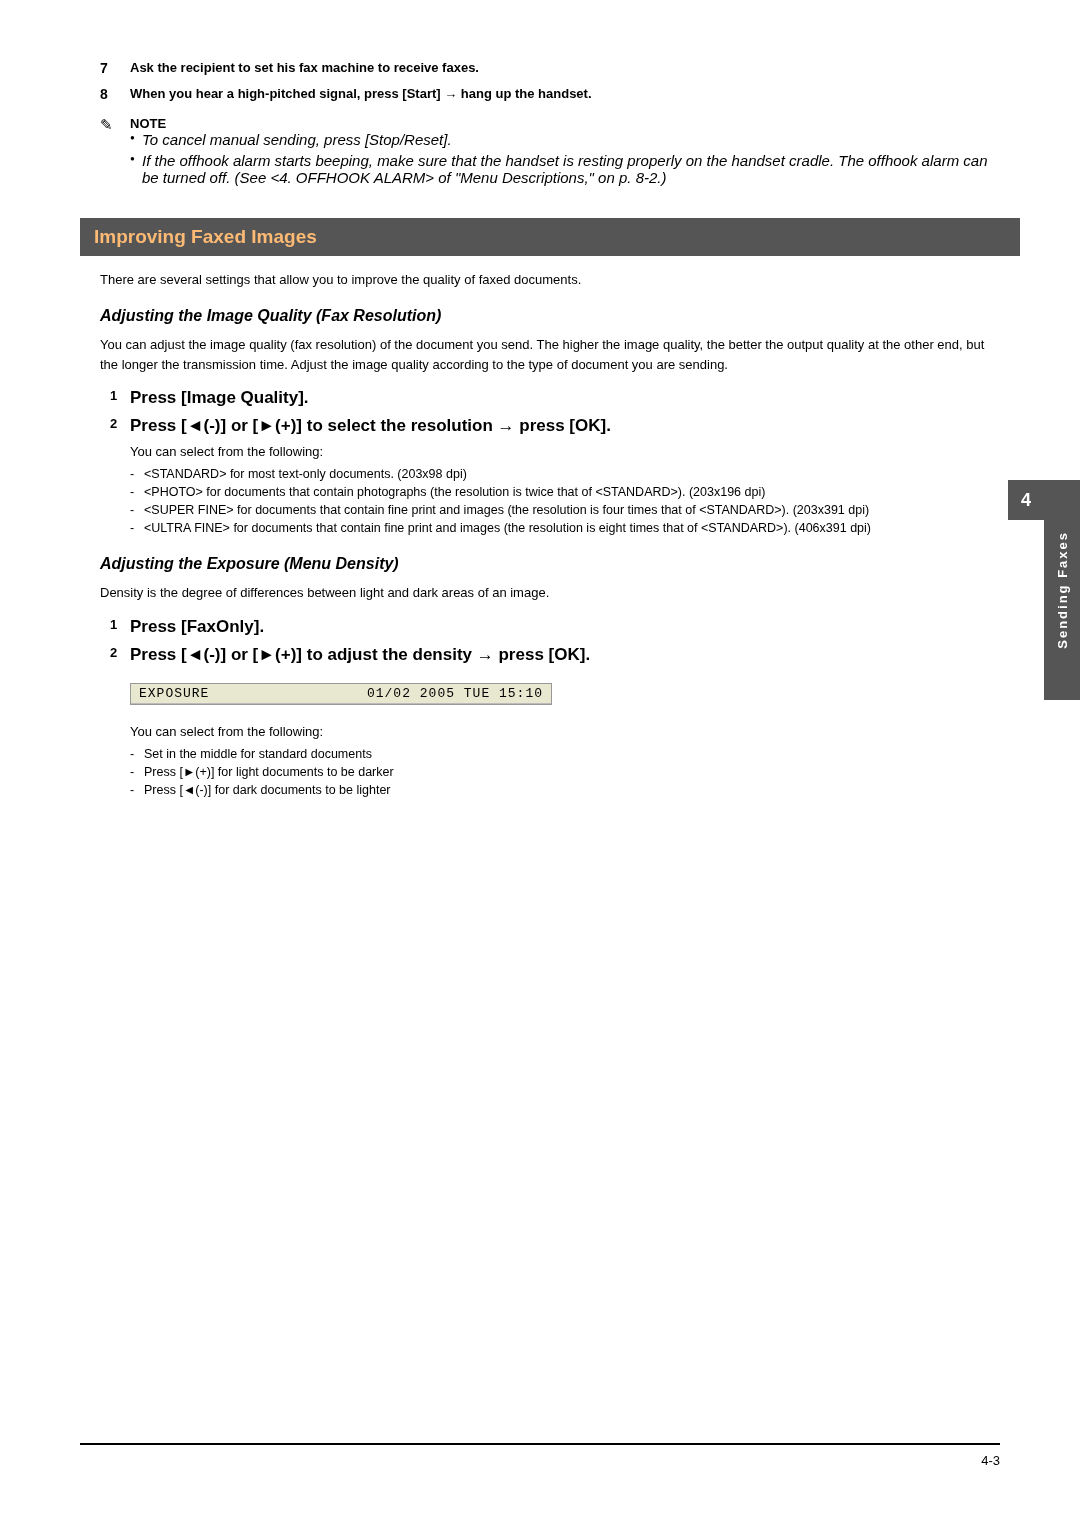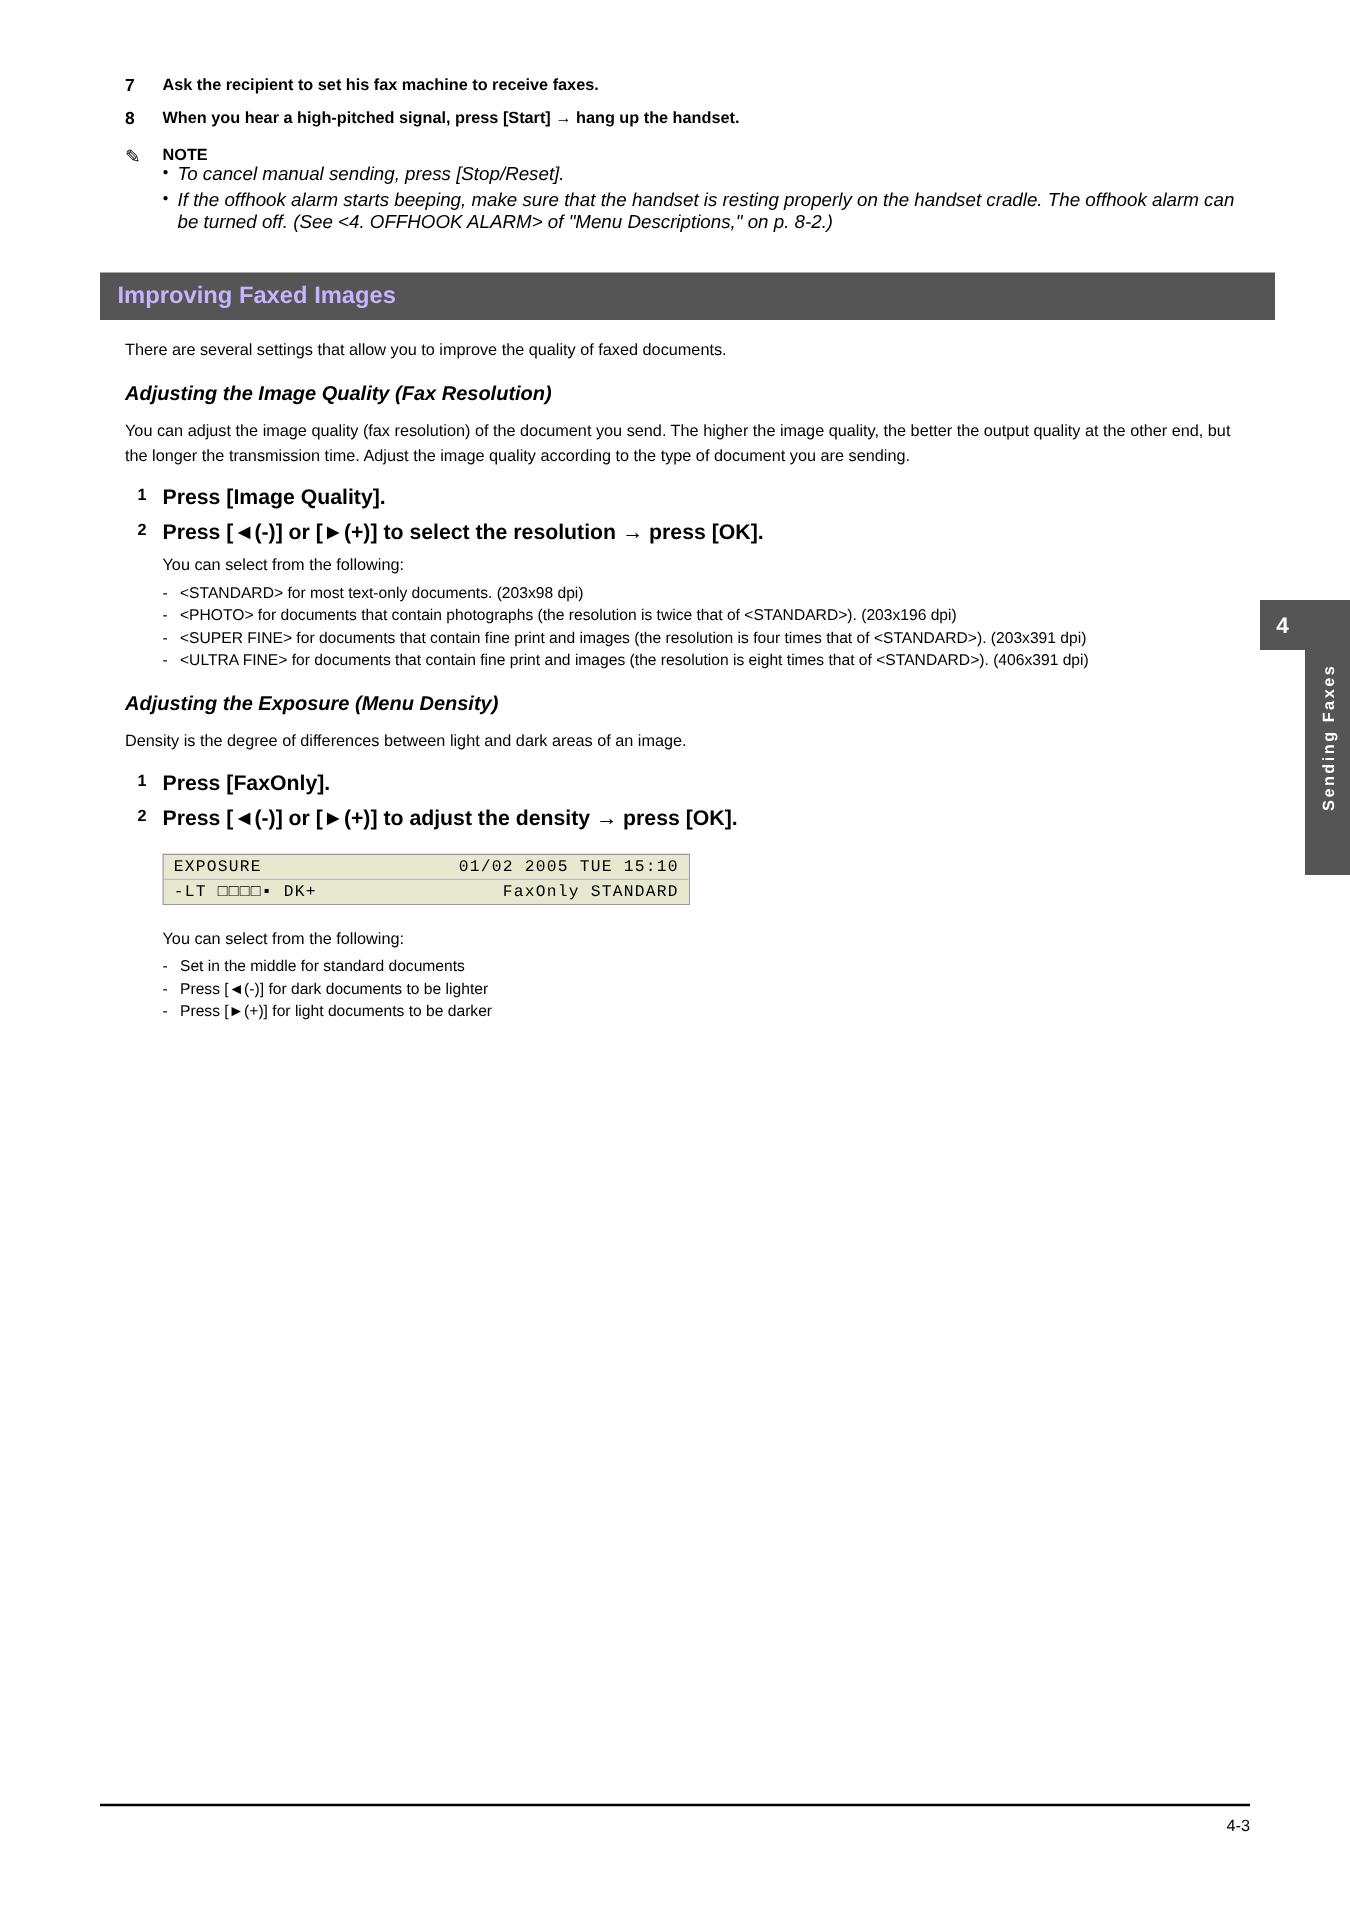--- a/index.html
+++ b/index.html
@@ -78,21 +78,21 @@
       content: '●';
       position: absolute;
       left: 0;
       font-size: 8px;
       top: 2px;
     }
 
     
     .section-header {
       background: #555;
-      color: #c4b5fd;
+      color: #fdba74;
       padding: 8px 14px;
       font-size: 19px;
       font-weight: bold;
       margin-bottom: 16px;
       margin-left: -20px;
       margin-right: -20px;
     }
 
     .section-intro {
       font-size: 13px;
@@ -314,31 +314,27 @@
       <span class="sub-step-number bold">2</span>
       <span class="sub-step-text bold">Press [◄(-)] or [►(+)] to adjust the density → press [OK].</span>
     </div>
 
     
     <div class="lcd-display">
       <div class="lcd-row">
         <span class="lcd-left">EXPOSURE</span>
         <span class="lcd-right">01/02  2005  TUE  15:10</span>
       </div>
-      <div class="lcd-row">
-        <span class="lcd-left">-LT      □□□□▪  DK+</span>
-        <span class="lcd-right">FaxOnly      STANDARD</span>
-      </div>
     </div>
 
     <p class="you-can-select">You can select from the following:</p>
     <ul class="info-list">
     <li>Set in the middle for standard documents</li>
+        <li>Press [►(+)] for light documents to be darker</li>
         <li>Press [◄(-)] for dark documents to be lighter</li>
-        <li>Press [►(+)] for light documents to be darker</li>
       </ul>
   </div>
 
   <div class="side-tab">
     <span class="side-tab-text">Sending Faxes</span>
   </div>
 
   <div class="chapter-box">
     <span>4</span>
   </div>

